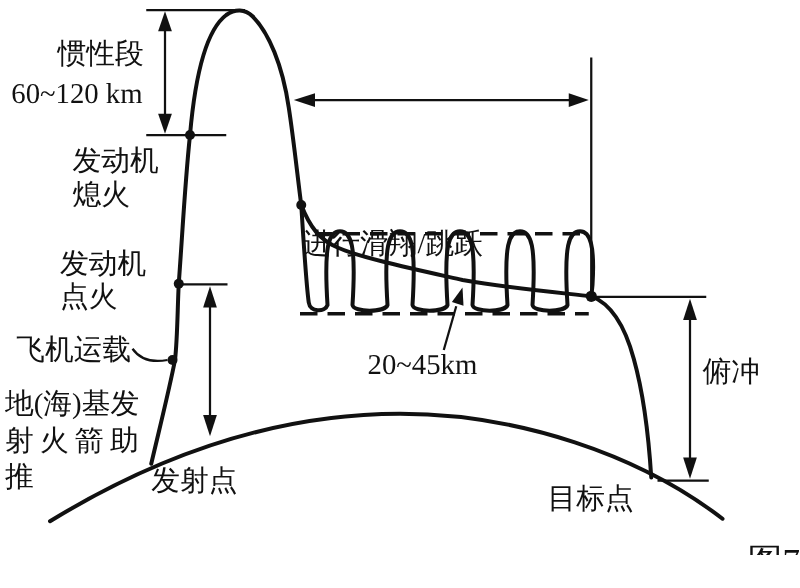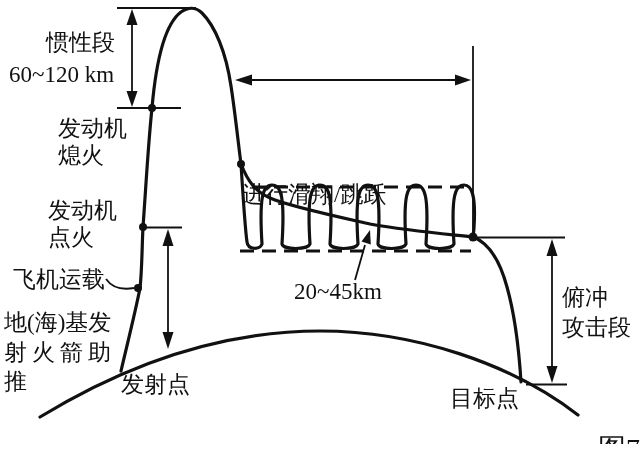--- a/index.html
+++ b/index.html
@@ -122,22 +122,21 @@
     <div>推</div>
   </div>
 
 
   <div class="lbl" style="left:242px;top:149px;margin-top:32px;">进行滑翔/跳跃</div>
 
   <div class="lbl" style="left:294px;top:278px;">20~45km</div>
 
   <div class="lbl" id="dive-attack-label" style="left:562px;top:283px;">
     <div>俯冲</div>
-    <div>攻击段</div>
   </div>
 
-  <div class="lbl" style="left:438px;top:385px;margin-left:12px;">目标点</div>
+  <div class="lbl" style="left:438px;top:385px;">目标点</div>
 
   <div id="caption">
     <span>图7</span>
   </div>
 
 </div>
 
 </body></html>

